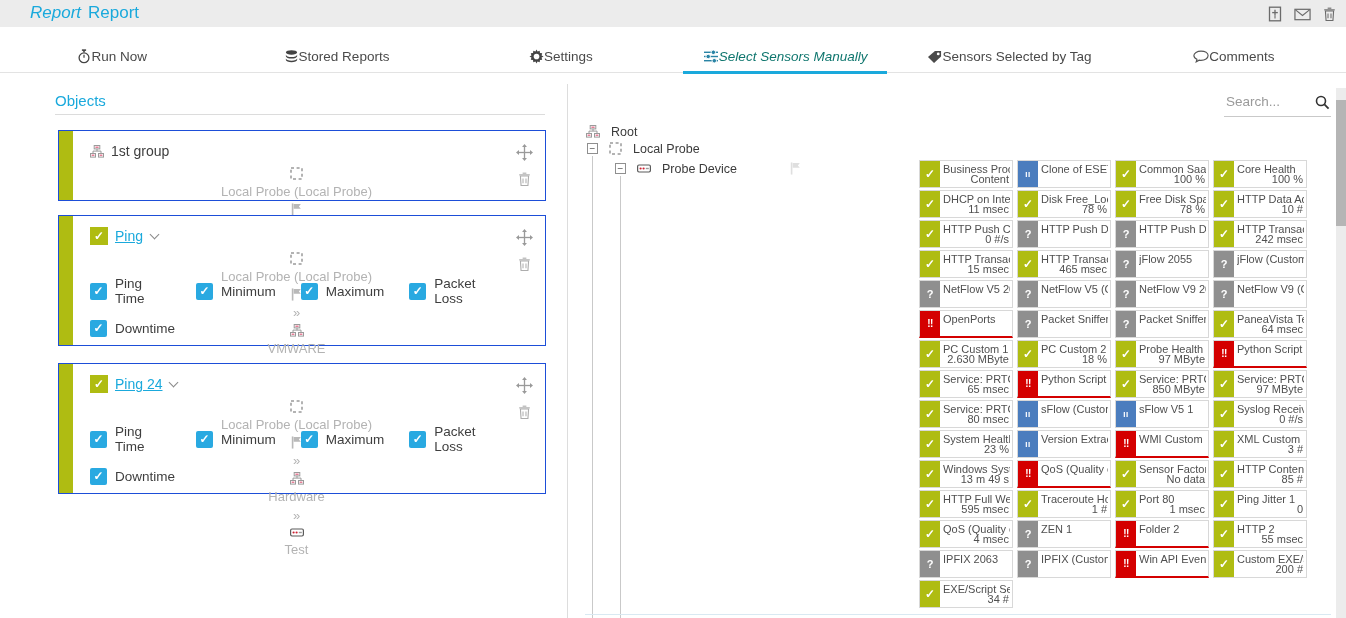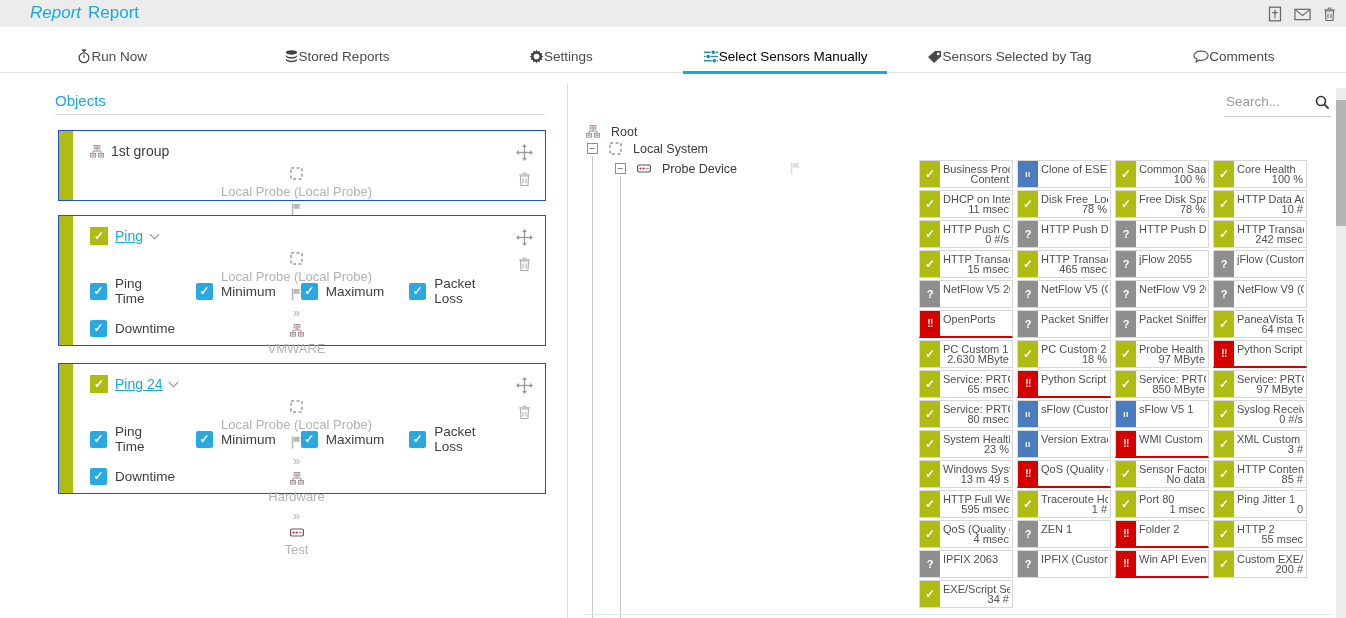--- a/index.html
+++ b/index.html
@@ -10,21 +10,21 @@
   }
   
   .header{position:absolute;top:0;left:0;right:0;height:27px;background:#ececec;}
   .page-title{position:absolute;left:30px;top:3px;font-size:17px;color:var(--accent);text-align:right;}
   .page-title .it{font-style:italic;margin-right:7px;}
   .header-icons{position:absolute;right:10px;top:6px;display:flex;gap:12px;align-items:center;}
   .hicon{display:inline-flex;cursor:pointer;}
   
   .tabbar{position:absolute;top:41px;left:0;right:0;height:31px;display:flex;border-bottom:1px solid #e3e3e3;background:#fff;}
   .tab{flex:1;display:flex;align-items:center;justify-content:center;font-size:13.5px;color:#4a4a4a;position:relative;cursor:pointer;white-space:nowrap;}
-  .tab.active{color:#000000;}
+  .tab.active{color:#0f766e;font-style:italic;}
   .tab.active::after{content:"";position:absolute;left:10px;right:10px;bottom:-2px;height:3px;background:var(--accent);}
   .tab-icon{display:inline-flex;}
   
   .objects-heading{position:absolute;left:55px;top:92px;font-size:15px;color:var(--accent);}
   .objects-rule{position:absolute;left:55px;top:114px;width:490px;height:1px;background:#dcdcdc;}
   .v-divider{position:absolute;left:567px;top:84px;bottom:0;width:1px;background:#ddd;}
   .card{position:absolute;left:58px;width:488px;background:#fff;border:1px solid #1d4ed8;box-sizing:border-box;}
   .card-bar{position:absolute;left:0;top:0;bottom:0;width:14px;background:var(--status-up);}
   .card-body{margin-left:31px;padding-top:10px;margin-right:42px;}
   .row-title{display:flex;align-items:center;gap:7px;font-size:14px;color:#3e3e3e;height:20px;}
@@ -426,21 +426,21 @@
     </span>
   <span>Root</span>
 </div>
 <div class="tree-row" style="left:587px;top:141px;">
   <span class="expander">−</span>
   <span class="picon">
       <svg width="13" height="13" viewBox="0 0 13 13">
         <rect x="1" y="1" width="11" height="11" fill="none" stroke="#9a9a9a" stroke-width="1.5" stroke-dasharray="3 2.6"></rect>
       </svg>
     </span>
-  <span>Local System</span>
+  <span>Local Probe</span>
 </div>
 <div class="tree-row" style="left:615px;top:161px;">
   <span class="expander">−</span>
   <span class="picon">
       <svg width="14" height="11" viewBox="0 0 14 11">
         <rect x="0.6" y="2" width="12.8" height="7" rx="1.4" fill="#fff" stroke="#5a5a5a" stroke-width="1.2"></rect>
         <circle cx="3.6" cy="5.5" r="1.1" fill="#cc2233"></circle>
         <circle cx="6.6" cy="5.5" r="1.1" fill="#cc2233"></circle>
         <rect x="8.8" y="4.8" width="3" height="1.4" fill="#9a9a9a"></rect>
       </svg>

